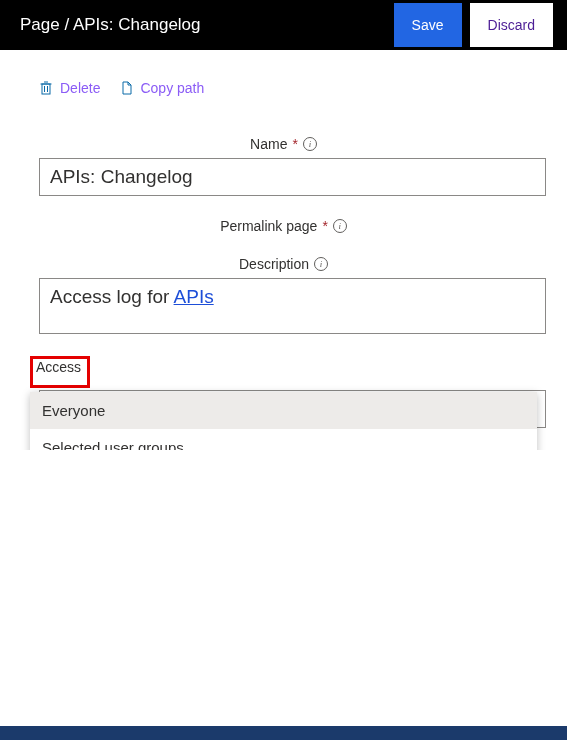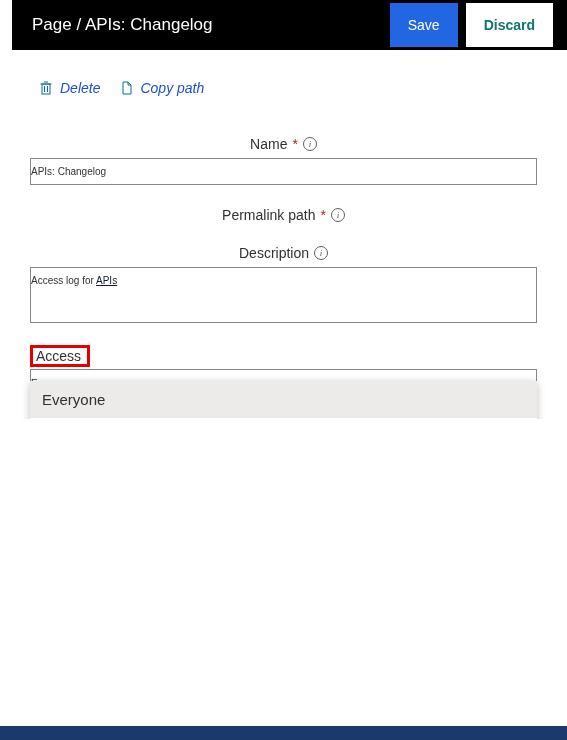--- a/index.html
+++ b/index.html
@@ -10,52 +10,50 @@
     background: #fff;
     width: 567px;
   }
   .header {
     background: #000;
     color: #fff;
     height: 50px;
     display: flex;
     align-items: center;
     padding: 0 14px 0 20px;
-    margin-left: 12px;
   }
   .header-title {
     font-size: 17px;
     font-weight: 400;
     flex: 1;
   }
   .btn {
     height: 44px;
     padding: 13px 18px;
     border: none;
     font-size: 14px;
     font-family: inherit;
     cursor: pointer;
     margin-left: 8px;
   }
   .btn-primary { background: #2266e3; color: #fff; }
-  .btn-secondary { background: #fff; color: #0f766e; font-weight: bold; }
+  .btn-secondary { background: #fff; color: #4c1d95; }
   .content { padding: 30px 30px 0 30px; }
   .toolbar {
     display: flex;
     gap: 18px;
     margin-bottom: 40px;
     padding-left: 8px;
   }
   .toolbar-item {
     display: flex;
     align-items: center;
     gap: 6px;
-    color: #1d4ed8;
-    cursor: pointer;
-    font-style: italic;
+    color: #8b5cf6;
+    cursor: pointer;
   }
   .toolbar-item svg { width: 16px; height: 16px; }
   .field { margin-bottom: 22px; }
   .field-label {
     display: flex;
     align-items: center;
     gap: 5px;
     margin-bottom: 6px;
     font-size: 14px;
     color: #323130;
@@ -68,44 +66,45 @@
     border-radius: 50%;
     display: inline-flex;
     align-items: center; justify-content: center;
     font-size: 9px; font-style: italic;
     color: #605e5c;
     font-family: Georgia, serif;
   }
   .text-input, .textarea, .select-box {
     width: 100%;
     border: 1px solid #8a8886;
-    padding: 7px 0;
+    padding: 7px 10px;
     font-family: inherit;
-    font-size: 10px;
+    font-size: 19px;
     color: #323130;
     background: #fff;
+    margin-left: 9px;
   }
   .text-input::placeholder { color: #605e5c; font-style: italic; }
   .textarea {
     height: 56px;
     resize: both;
     position: relative;
   }
-  .textarea .under { text-decoration: underline; color: #0f172a; }
+  .textarea .under { text-decoration: underline; color: #1d4ed8; }
   .select-box {
     display: flex;
     align-items: center;
     justify-content: space-between;
     cursor: pointer;
   }
   .chev { width: 12px; height: 12px; }
   .highlight-box {
     display: inline-block;
     border: 3px solid #e40000;
-    padding: 0 6px 0 3px;
+    padding: 0 6px 10px 3px;
     margin-bottom: 2px;
   }
   .access-wrap { position: relative; }
   .dropdown {
     position: absolute;
     left: 0; right: 0; top: 36px;
     background: #fff;
     box-shadow: 0 2px 8px rgba(0,0,0,0.25);
     z-index: 10;
   }
@@ -159,21 +158,21 @@
     <div class="field-label">
       <span>Name</span>
       <span class="req">*</span>
       <span class="info-icon">i</span>
     </div>
     <input class="text-input" type="text" value="APIs: Changelog" style="">
   </div>
 
   <div class="field">
     <div class="field-label">
-      <span>Permalink path</span>
+      <span>Permalink page</span>
       <span class="req">*</span>
       <span class="info-icon">i</span>
     </div>
   </div>
 
   <div class="field">
     <div class="field-label">
       <span>Description</span>
       <span class="info-icon">i</span>
     </div>

